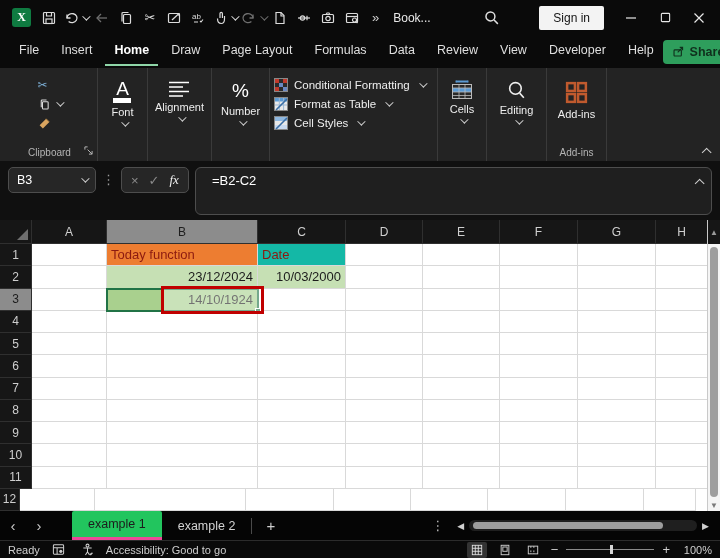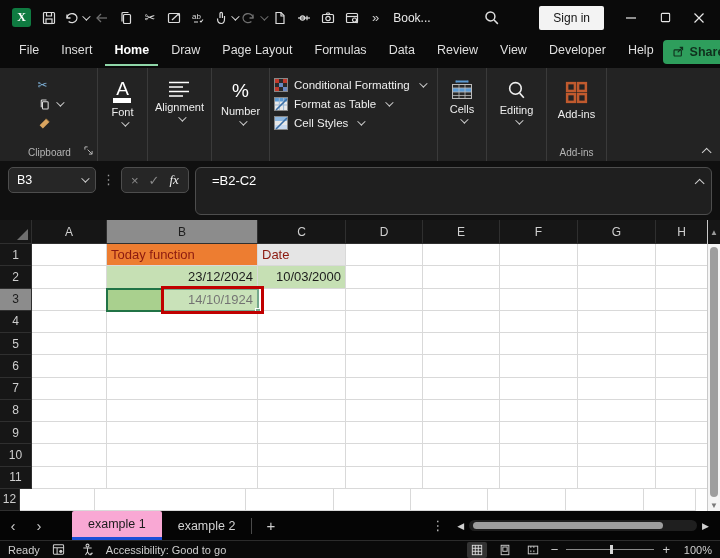--- a/index.html
+++ b/index.html
@@ -91,21 +91,21 @@
   .vscroll .thumb { position:absolute; left:2px; right:2px; top:27px; height:250px; background:#9e9e9e; border-radius:5px; }
   .vscroll .dn { position:absolute; bottom:1px; left:0; right:0; text-align:center; color:#7a7a7a; font-size:8px; }
   .sel-outline { position:absolute; border:2px solid #217346; pointer-events:none; }
   .fill-handle { position:absolute; width:6px; height:6px; background:#217346; border:1px solid #fff; }
   .annotation { position:absolute; border:3px solid #C00000; background:rgba(255,255,255,0.38); pointer-events:none; }
   
   .sheetbar { position:absolute; left:0; top:511px; width:720px; height:29px; background:#050505;
     display:flex; align-items:center; }
   .snav { color:#c9c9c9; font-size:15px; width:26px; text-align:center; }
   .stab { height:29px; display:flex; align-items:center; padding:0 16px; font-size:12.5px; color:#d2d2d2; position:relative; }
-  .stab.active { background:#f9a8d4; color:#1c1c1c; border-bottom:3px solid #1d4ed8; border-radius:2px 2px 0 0; }
+  .stab.active { background:#22c55e; color:#1c1c1c; border-bottom:3px solid #ec4899; border-radius:2px 2px 0 0; }
   .stab-sep { width:1px; height:16px; background:#4a4a4a; }
   .addsheet { color:#cfcfcf; font-size:15px; padding:0 14px; }
   .sdots { color:#bdbdbd; margin-left:auto; padding:0 10px; font-size:13px; }
   .hscroll { display:flex; align-items:center; gap:2px; margin-right:8px; }
   .hscroll .arr { color:#cfcfcf; font-size:9px; padding:0 3px; }
   .hscroll .track { width:228px; height:11px; background:#1f1f1f; border-radius:6px; position:relative; }
   .hscroll .hthumb { position:absolute; left:4px; top:2px; width:190px; height:7px; background:#9e9e9e; border-radius:4px; }
   
   .statusbar { position:absolute; left:0; top:540px; width:720px; height:18px; background:#0a0a0a;
     border-top:1px solid #2c2c2c; display:flex; align-items:center; font-size:11px; color:#cfcfcf; padding:0 8px; gap:8px; }
@@ -432,21 +432,21 @@
           <div class="hcell" style="width: 77px; height: 24px;">D</div>
           <div class="hcell" style="width: 77px; height: 24px;">E</div>
           <div class="hcell" style="width: 78px; height: 24px;">F</div>
           <div class="hcell" style="width: 78px; height: 24px;">G</div>
           <div class="hcell" style="width: 52px; height: 24px;">H</div>
         </div>
         <div class="grow">
           <div class="hcell" style="width: 32px; height: 22.25px;">1</div>
           <div class="cell" style="width: 75px; height: 22.25px;"></div>
           <div class="cell" style="width: 151px; height: 22.25px; background: rgb(237, 125, 49); color: rgb(140, 26, 16); justify-content: flex-start;">Today function</div>
-          <div class="cell" style="width: 88px; height: 22.25px; background: #e5e5e5; color: rgb(140, 26, 16); justify-content: flex-start;">Date</div>
+          <div class="cell" style="width: 88px; height: 22.25px; background: #14b8a6; color: rgb(140, 26, 16); justify-content: flex-start;">Date</div>
           <div class="cell" style="width: 77px; height: 22.25px;"></div>
           <div class="cell" style="width: 77px; height: 22.25px;"></div>
           <div class="cell" style="width: 78px; height: 22.25px;"></div>
           <div class="cell" style="width: 78px; height: 22.25px;"></div>
           <div class="cell" style="width: 52px; height: 22.25px;"></div>
         </div>
         <div class="grow">
           <div class="hcell" style="width: 32px; height: 22.25px;">2</div>
           <div class="cell" style="width: 75px; height: 22.25px;"></div>
           <div class="cell" style="width: 151px; height: 22.25px; background: rgb(198, 224, 180); color: rgb(28, 28, 28); justify-content: flex-end;">23/12/2024</div>

